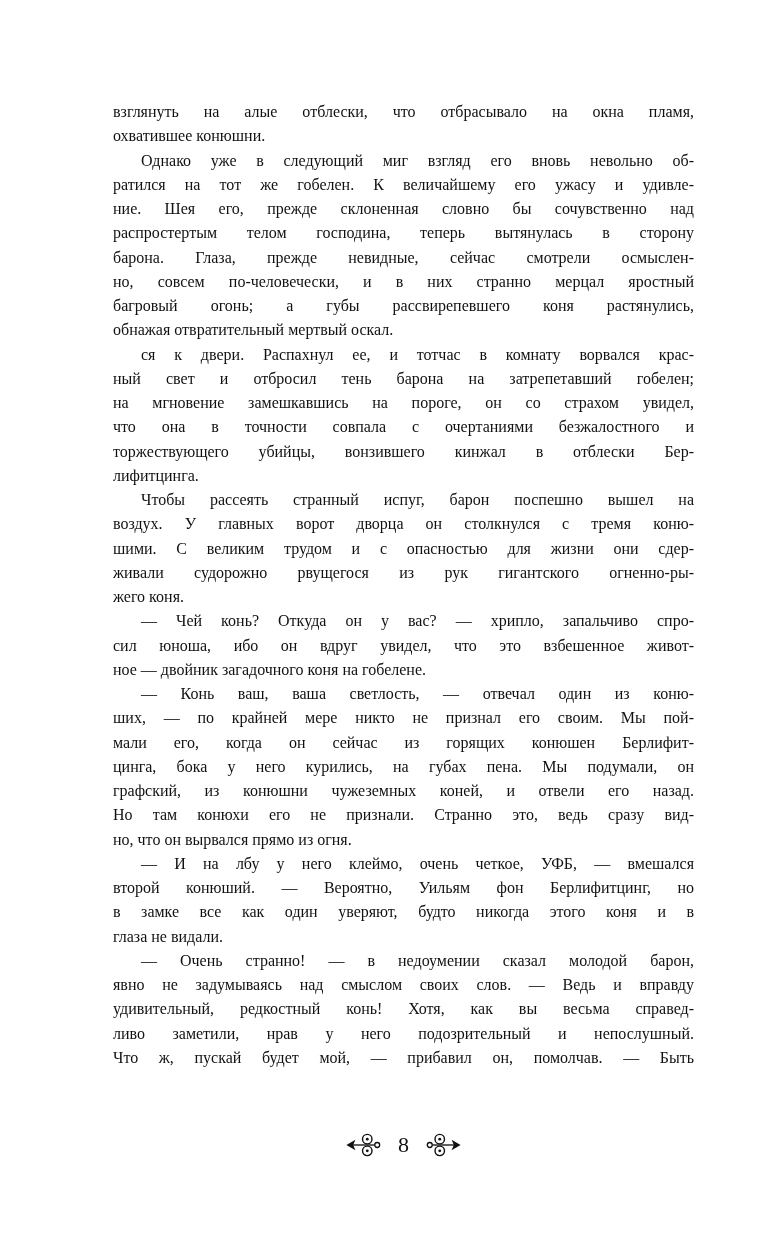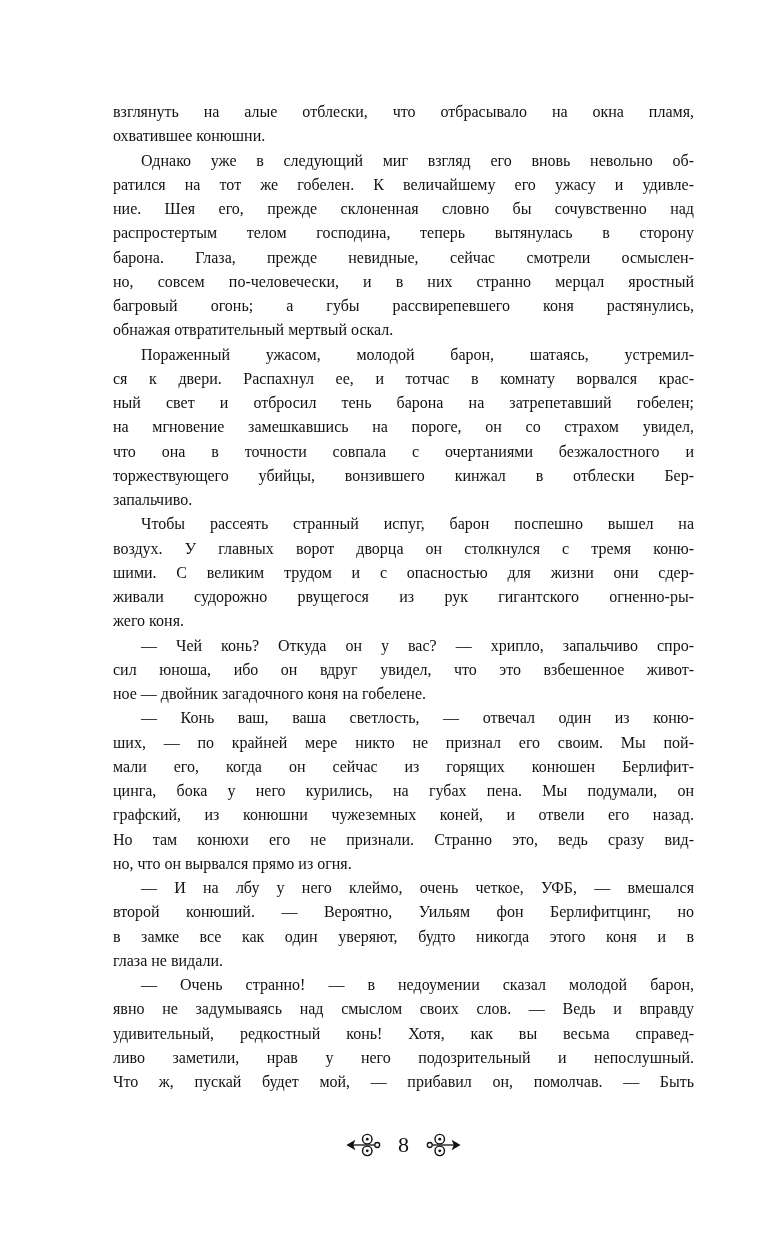--- a/index.html
+++ b/index.html
@@ -69,27 +69,26 @@
         <div class="line">Однако уже в следующий миг взгляд его вновь невольно об-</div>
         <div class="line">ратился на тот же гобелен. К величайшему его ужасу и удивле-</div>
         <div class="line">ние. Шея его, прежде склоненная словно бы сочувственно над</div>
         <div class="line">распростертым телом господина, теперь вытянулась в сторону</div>
         <div class="line">барона. Глаза, прежде невидные, сейчас смотрели осмыслен-</div>
         <div class="line">но, совсем по-человечески, и в них странно мерцал яростный</div>
         <div class="line">багровый огонь; а губы рассвирепевшего коня растянулись,</div>
         <div class="line last">обнажая отвратительный мертвый оскал.</div>
       </div>
       <div class="para indent">
-        <div class="line">Пораженный ужасом, молодой барон, шатаясь, устремил-</div>
         <div class="line">ся к двери. Распахнул ее, и тотчас в комнату ворвался крас-</div>
         <div class="line">ный свет и отбросил тень барона на затрепетавший гобелен;</div>
         <div class="line">на мгновение замешкавшись на пороге, он со страхом увидел,</div>
         <div class="line">что она в точности совпала с очертаниями безжалостного и</div>
         <div class="line">торжествующего убийцы, вонзившего кинжал в отблески Бер-</div>
-        <div class="line last">запальчиво.</div>
+        <div class="line last">лифитцинга.</div>
       </div>
       <div class="para indent">
         <div class="line">Чтобы рассеять странный испуг, барон поспешно вышел на</div>
         <div class="line">воздух. У главных ворот дворца он столкнулся с тремя коню-</div>
         <div class="line">шими. С великим трудом и с опасностью для жизни они сдер-</div>
         <div class="line">живали судорожно рвущегося из рук гигантского огненно-ры-</div>
         <div class="line last">жего коня.</div>
       </div>
       <div class="para indent">
         <div class="line">— Чей конь? Откуда он у вас? — хрипло, запальчиво спро-</div>

